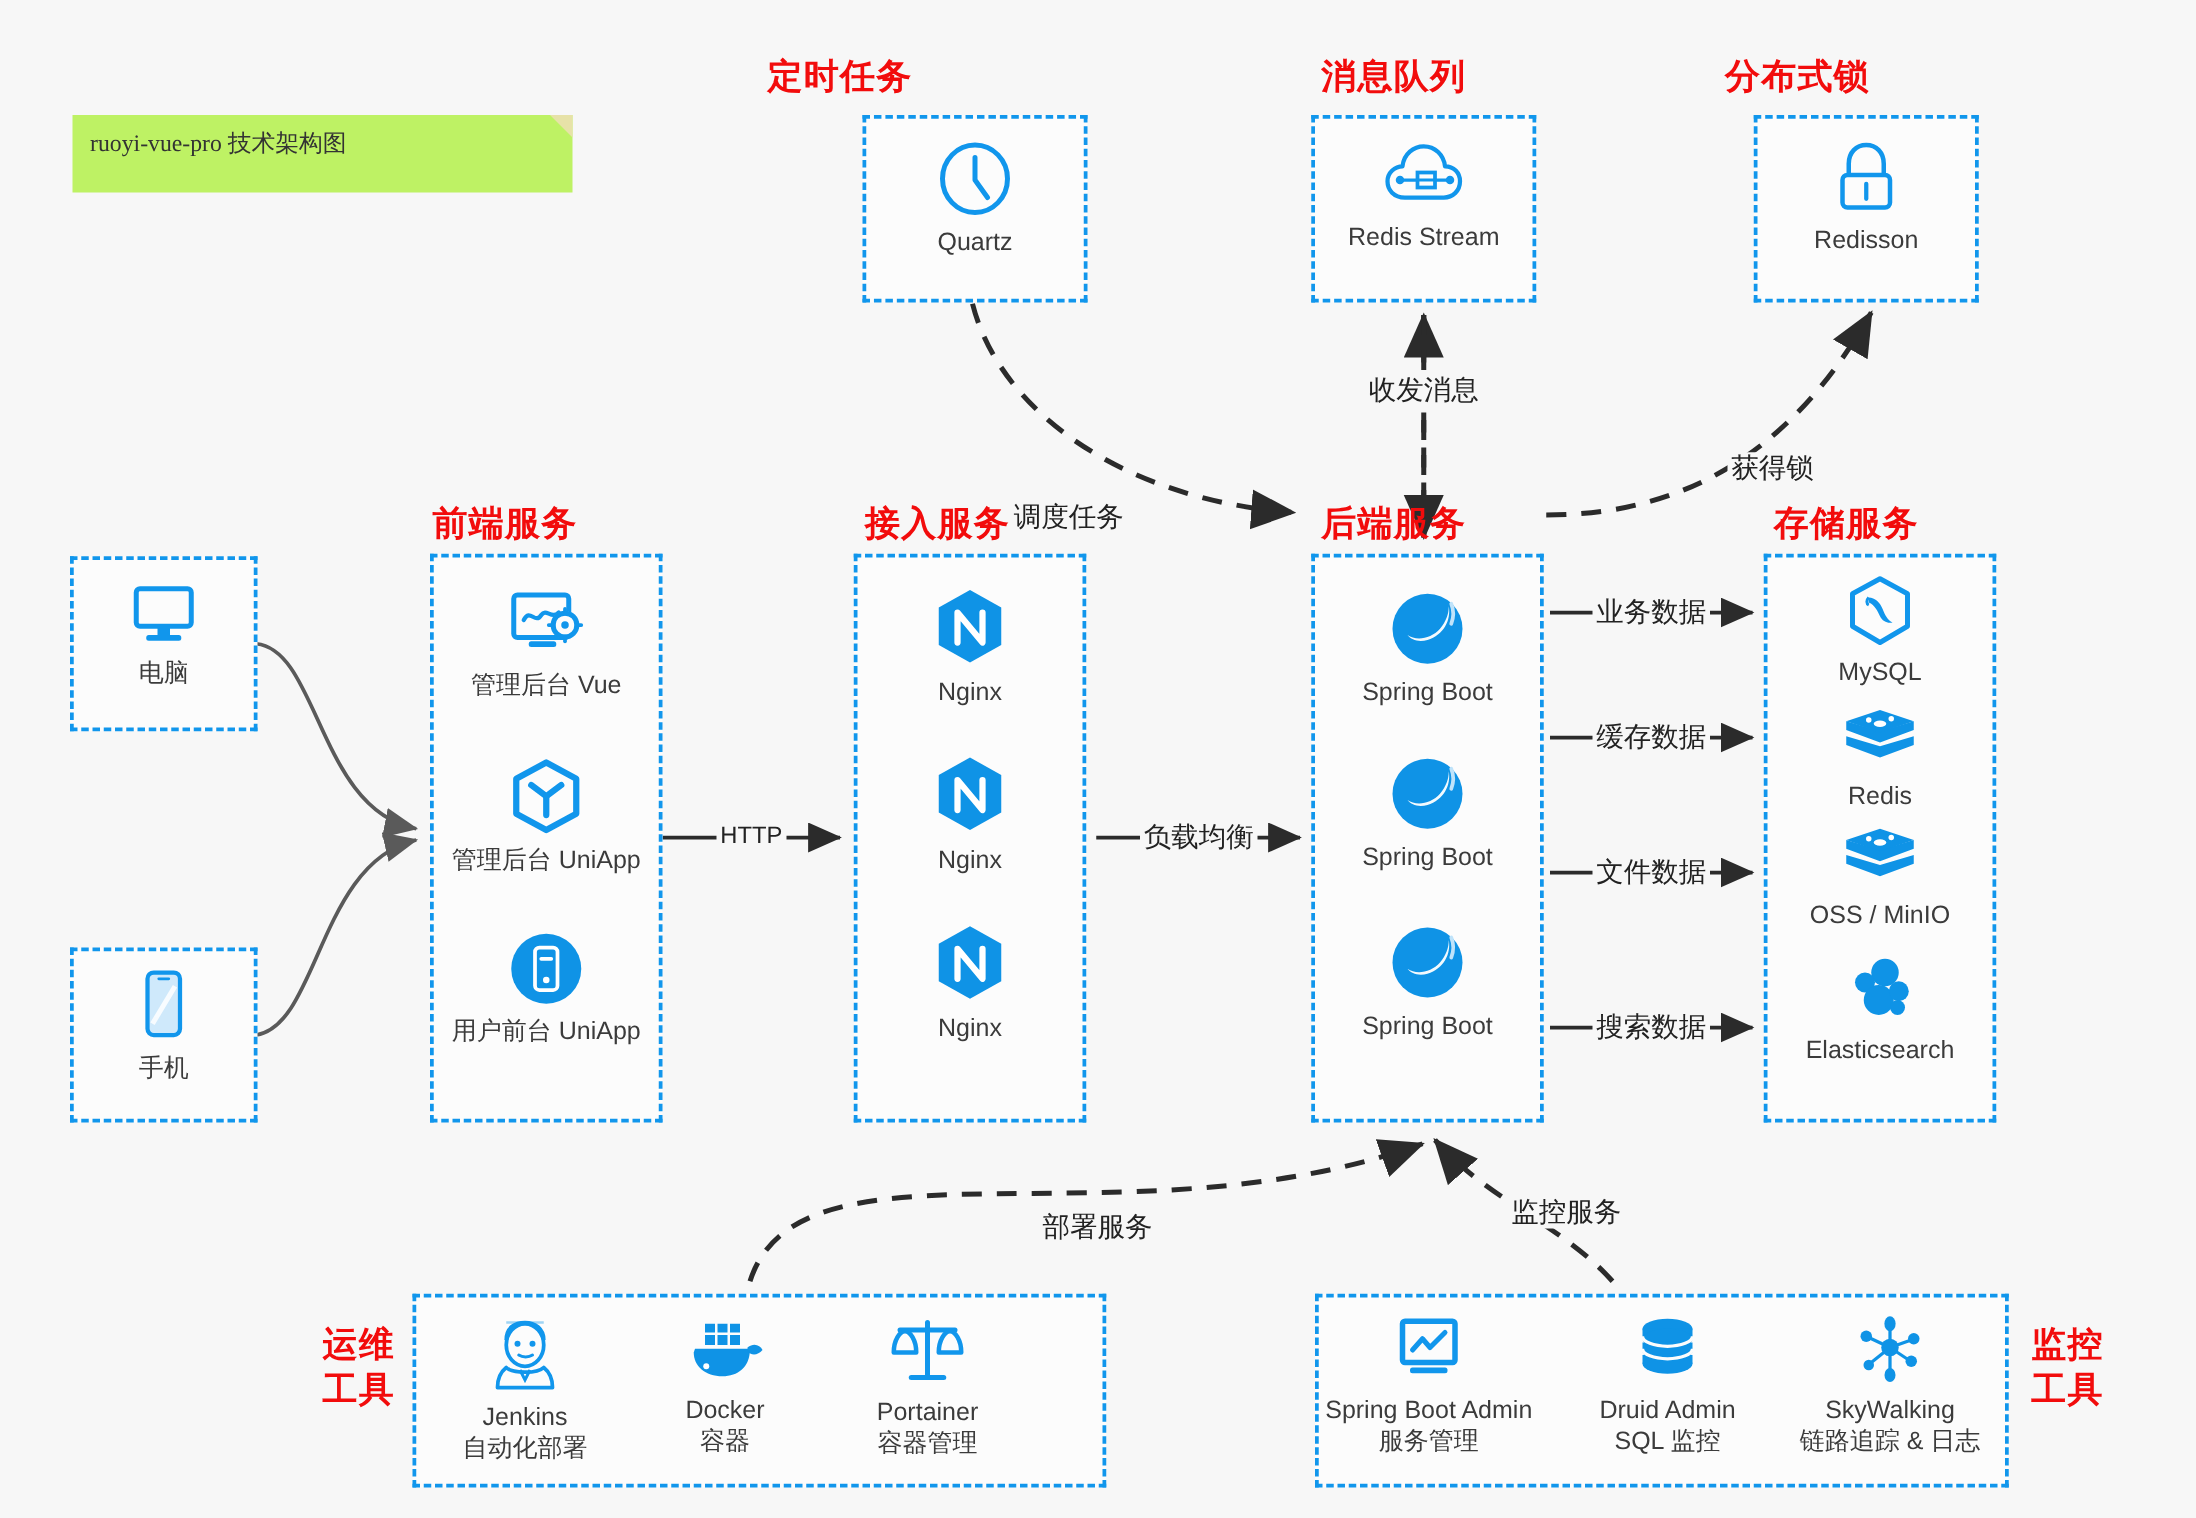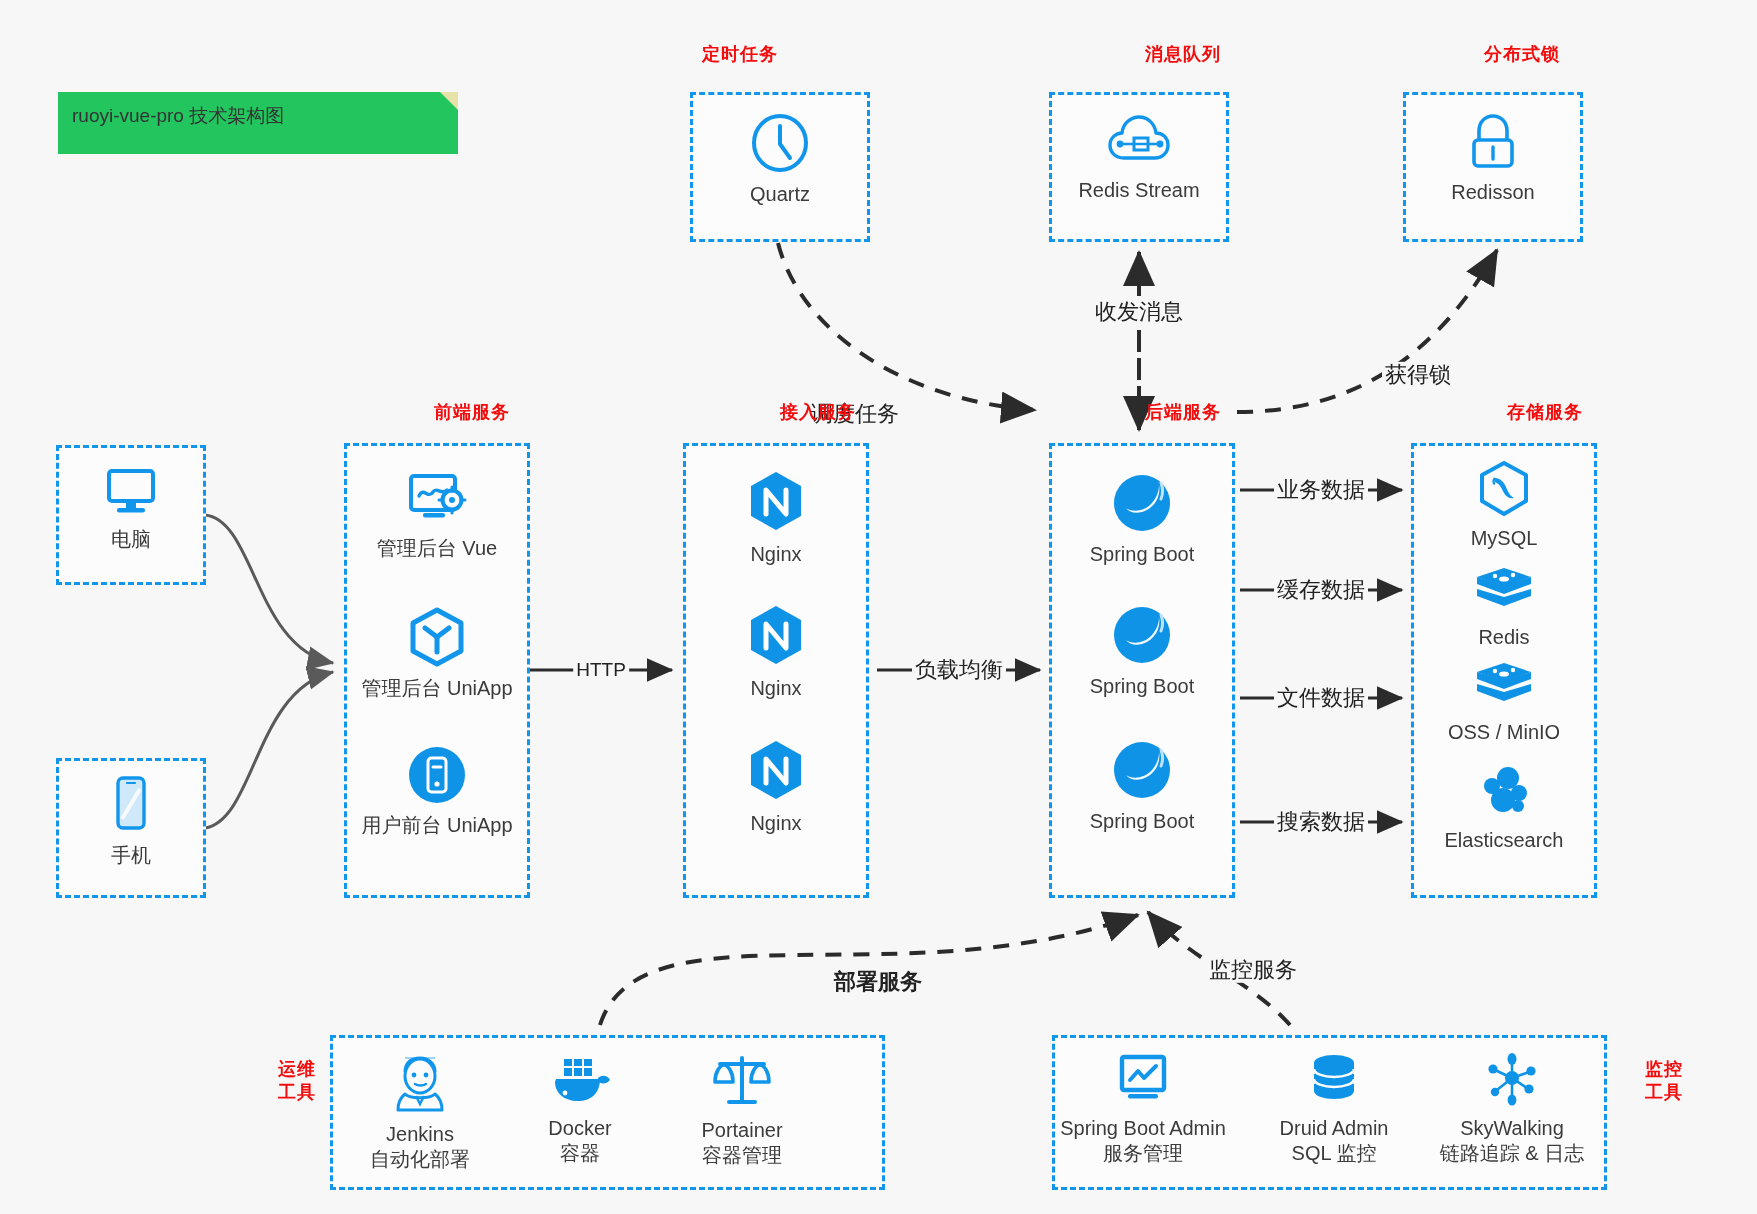--- a/index.html
+++ b/index.html
@@ -8,43 +8,43 @@
     background:#f7f7f7;
     font-family:"Liberation Sans","DejaVu Sans",sans-serif;
     overflow:hidden;
     position:relative;
   }
   #stage{position:absolute;left:0;top:0;width:1757px;height:1214px;}
   svg.edges{position:absolute;left:0;top:0;width:1757px;height:1214px;pointer-events:none;}
 
   
   .note{
-    position:absolute;background:#22c55e;
+    position:absolute;background:#bef264;
     box-shadow:none;
     padding:10px 14px 12px 14px;
     box-sizing:border-box;
-    font-size:19px;color:#333;line-height:1.5;
+    font-size:19px;color:#333;line-height:1.5;font-family:Liberation Serif, serif;
   }
   .note .fold{
     position:absolute;right:0;top:0;width:0;height:0;
     border-left:18px solid transparent;border-top:18px solid #e7e2a8;
   }
 
   
   .group{
     position:absolute;
     border:3px dashed #1196ec;
     background:#fcfcfc;
     box-sizing:border-box;
   }
   .grp-title{
     position:absolute;
-    color:#f20c0c;font-weight:bold;font-size:18px;
+    color:#f20c0c;font-weight:bold;font-size:28px;
     white-space:nowrap;letter-spacing:1px;
-    text-align:right;
+    text-align:left;
   }
 
   
   .node{
     position:absolute;
     display:flex;flex-direction:column;align-items:center;justify-content:flex-start;
     text-align:center;
   }
   .node .ico{display:block;line-height:0;}
   .node .cap{
@@ -412,21 +412,21 @@
         <line x1="9" y1="12" x2="53" y2="12" stroke="#1196ec" stroke-width="4" stroke-linecap="round"></line>
         <line x1="18" y1="50" x2="44" y2="50" stroke="#1196ec" stroke-width="4" stroke-linecap="round"></line>
         <path d="M4,30 C4,20 9,13 13,13 C17,13 22,20 22,30 Z" fill="none" stroke="#1196ec" stroke-width="3.6" stroke-linejoin="round"></path>
         <path d="M40,30 C40,20 45,13 49,13 C53,13 58,20 58,30 Z" fill="none" stroke="#1196ec" stroke-width="3.6" stroke-linejoin="round"></path>
       </svg>
     </span>
     <span class="cap">Portainer</span>
     <span class="cap2">容器管理</span>
   </div>
 
-  <div class="elabel cn" style="left:878px;top:982px;font-weight:bold;">部署服务</div>
+  <div class="elabel cn" style="left:878px;top:982px;">部署服务</div>
   <div class="elabel cn" style="left:1253px;top:970px;">监控服务</div>
 
   <div class="group" style="left:1052px;top:1035px;width:555px;height:155px;"></div>
   <div class="grp-title" style="left:1625px;top:1058px;width:58px;line-height:1.28;">
     <div>监控</div>
     <div>工具</div>
   </div>
 
   <div class="node" style="left:1048px;top:1052px;width:190px;">
     <span class="ico">

